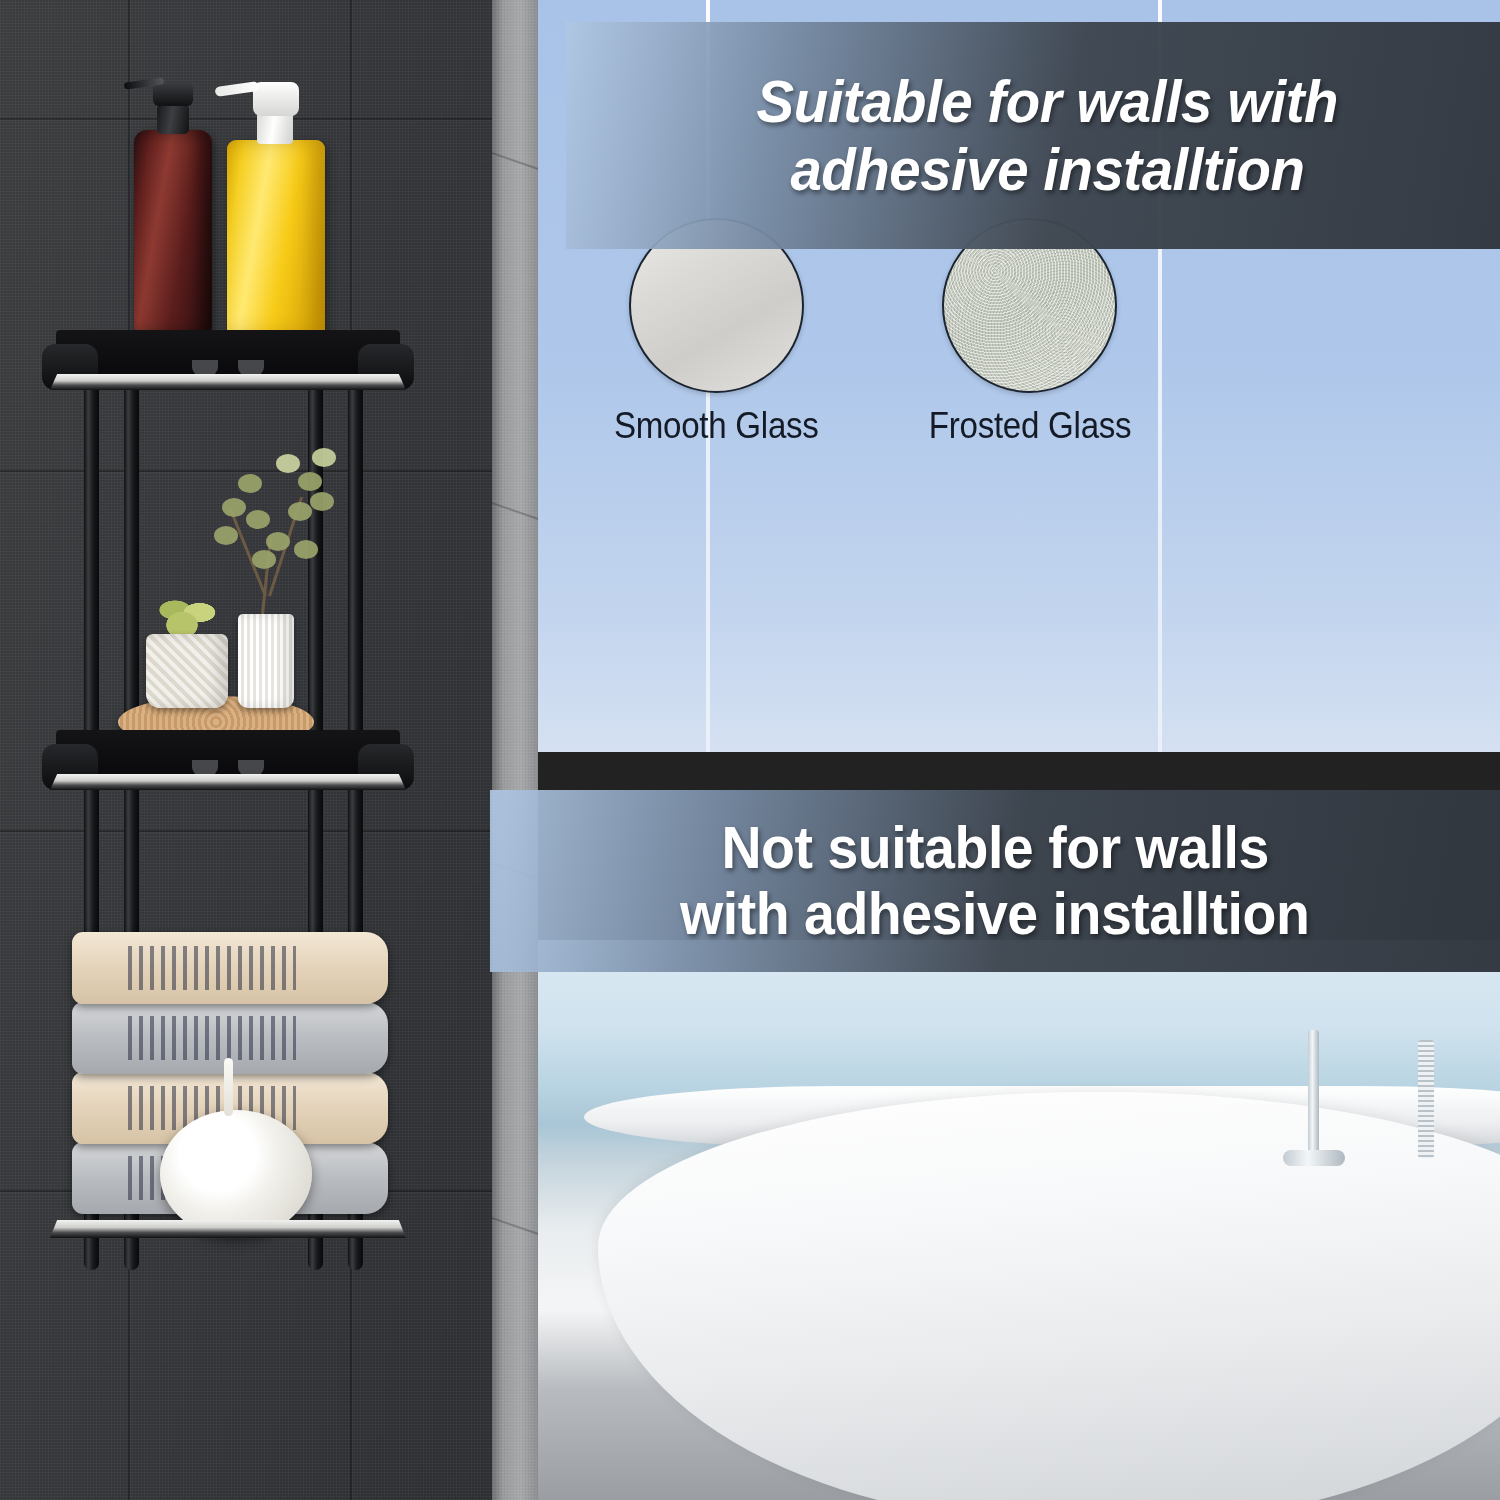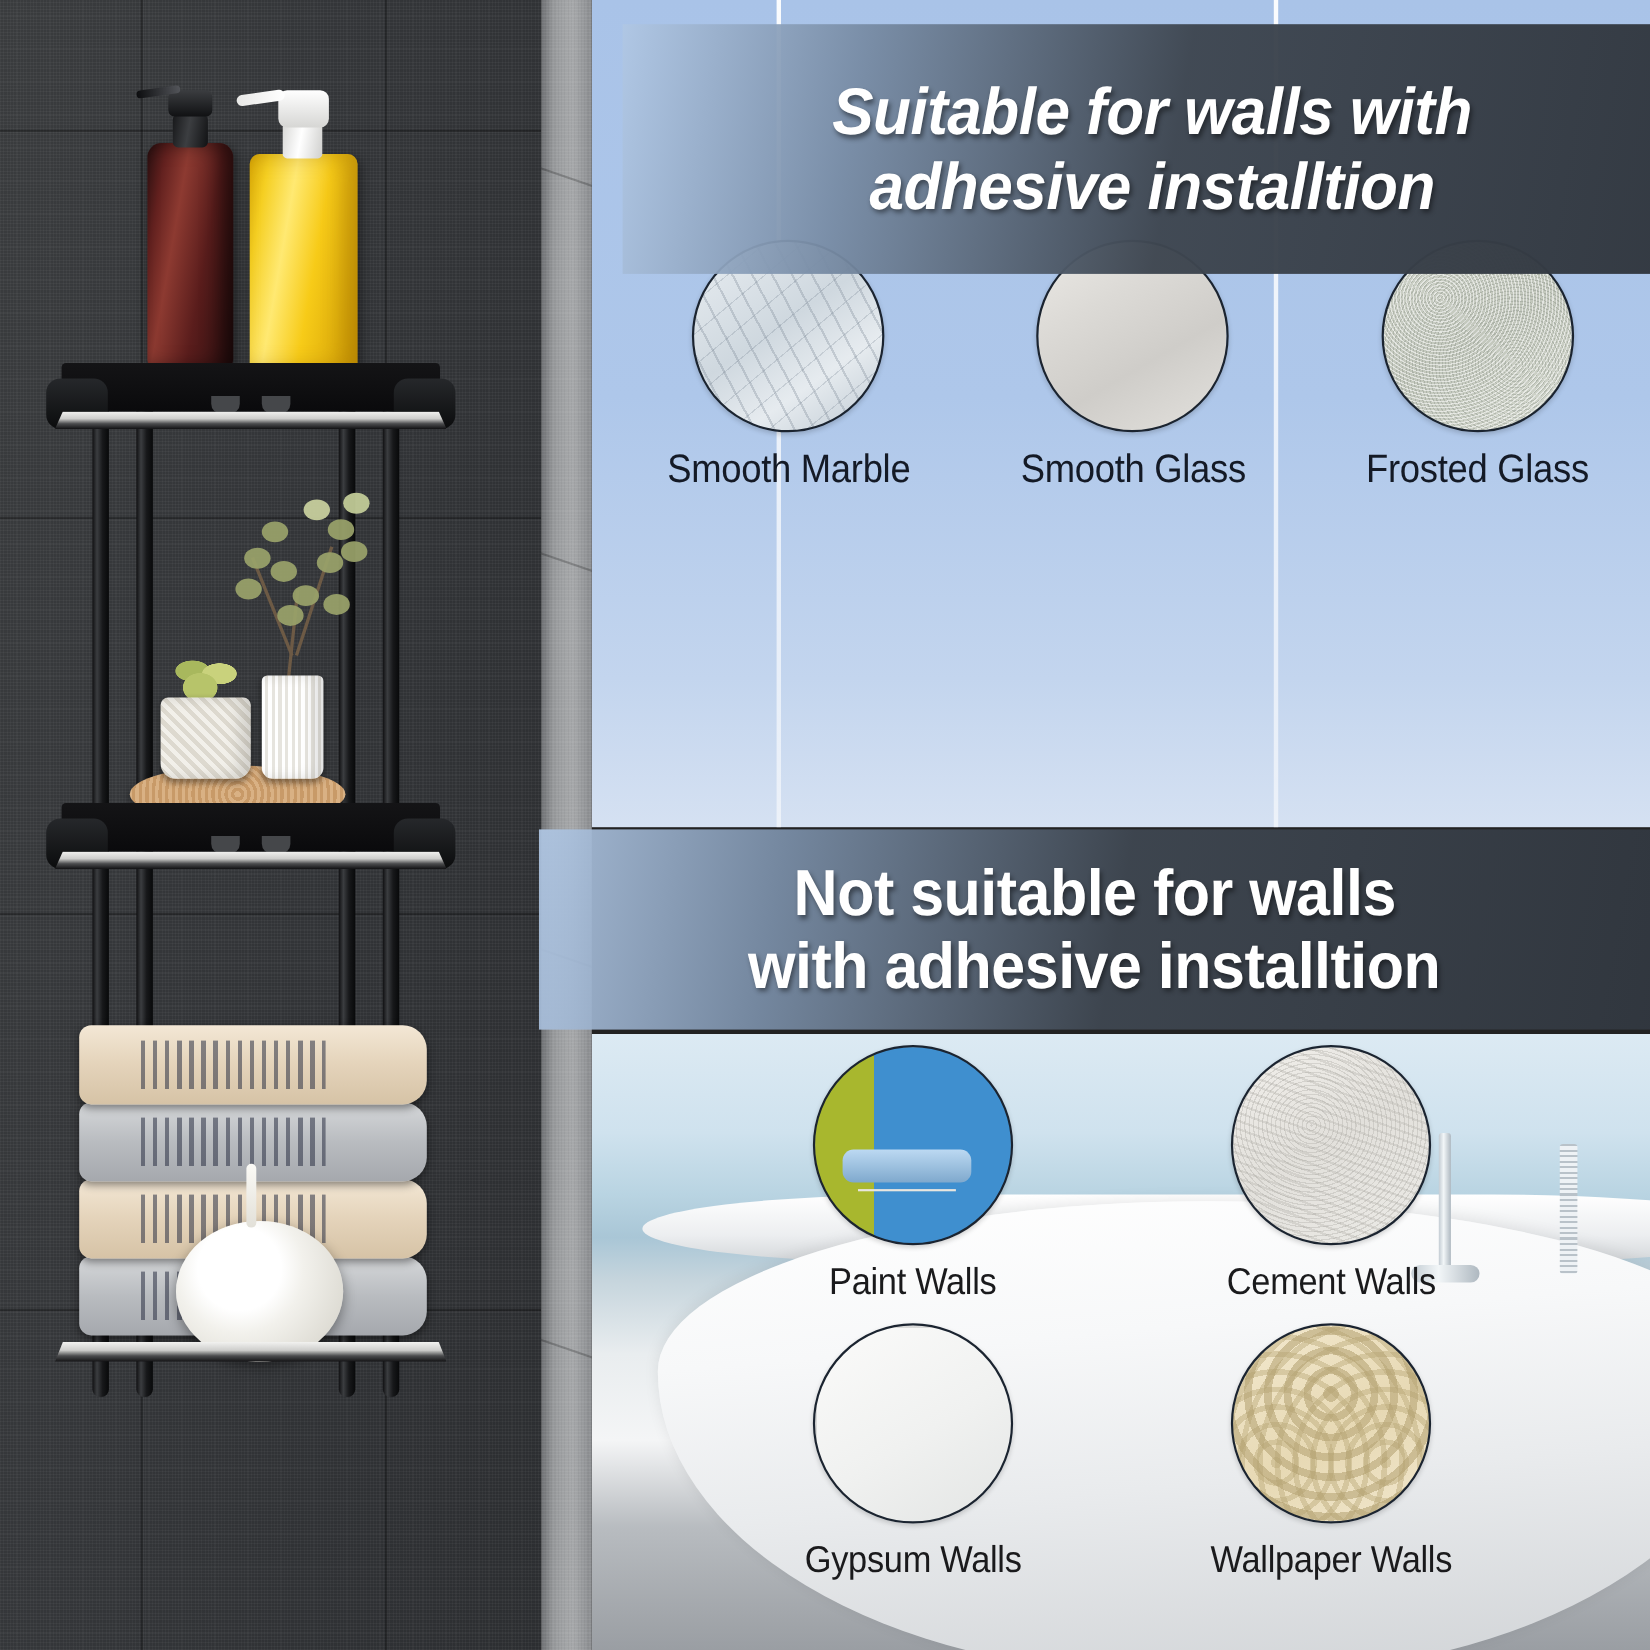--- a/index.html
+++ b/index.html
@@ -153,21 +153,21 @@
     background:linear-gradient(100deg, rgba(176,199,228,.92) 0%, rgba(120,140,165,.95) 22%, rgba(62,70,80,.97) 52%, rgba(49,55,63,.98) 100%);
     display:flex; flex-direction:column; justify-content:center; align-items:center;
   }
   .banner .line {
     color:#fff; font-weight:bold; font-size:60px; line-height:1.12;
     letter-spacing:-.5px; white-space:nowrap;
     text-shadow:2px 3px 5px rgba(0,0,0,.45);
     transform:scaleX(.94); transform-origin:center;
   }
   #banner-top { left:566px; top:22px; width:962px; height:227px;font-style:italic; }
-  #banner-bot { left:490px; top:754px; width:1010px; height:182px; }
+  #banner-bot { left:490px; top:790px; width:1010px; height:182px; }
   #banner-bot .line { font-size:59px; }
 
   
   .grid { position:absolute; z-index:4; display:grid; }
   #grid-suitable { left:560px; top:218px; width:940px; grid-template-columns:repeat(3,1fr); row-gap:22px; }
   #grid-unsuitable { left:640px; top:950px; width:760px; grid-template-columns:repeat(2,1fr); row-gap:18px; }
 
   .swatch { display:flex; flex-direction:column; align-items:center; }
   .disc {
     width:175px; height:175px; border-radius:50%;
@@ -337,50 +337,28 @@
          background:repeating-linear-gradient(180deg,#b9c2c9 0 2px,#eef2f5 2px 5px);"></div>
   </div>
 
   <div class="banner" id="banner-top">
     <div class="line">Suitable for walls with</div>
     <div class="line">adhesive installtion</div>
   </div>
 
   <div class="grid" id="grid-suitable">
     <div class="swatch">
-      <div class="disc tex-marble"></div>
-      <div class="cap">Smooth Marble</div>
-    </div>
-    <div class="swatch">
       <div class="disc tex-glass"></div>
       <div class="cap">Smooth Glass</div>
     </div>
     <div class="swatch">
       <div class="disc tex-frosted"></div>
       <div class="cap">Frosted Glass</div>
     </div>
   </div>
 
   <div class="banner" id="banner-bot">
     <div class="line">Not suitable for walls</div>
     <div class="line">with adhesive installtion</div>
   </div>
 
-  <div class="grid" id="grid-unsuitable">
-    <div class="swatch">
-      <div class="disc tex-paint"></div>
-      <div class="cap">Paint Walls</div>
-    </div>
-    <div class="swatch">
-      <div class="disc tex-cement"></div>
-      <div class="cap">Cement Walls</div>
-    </div>
-    <div class="swatch">
-      <div class="disc tex-gypsum"></div>
-      <div class="cap">Gypsum Walls</div>
-    </div>
-    <div class="swatch">
-      <div class="disc tex-wallpaper"></div>
-      <div class="cap">Wallpaper Walls</div>
-    </div>
-  </div>
 
 </div>
 
 </body></html>

